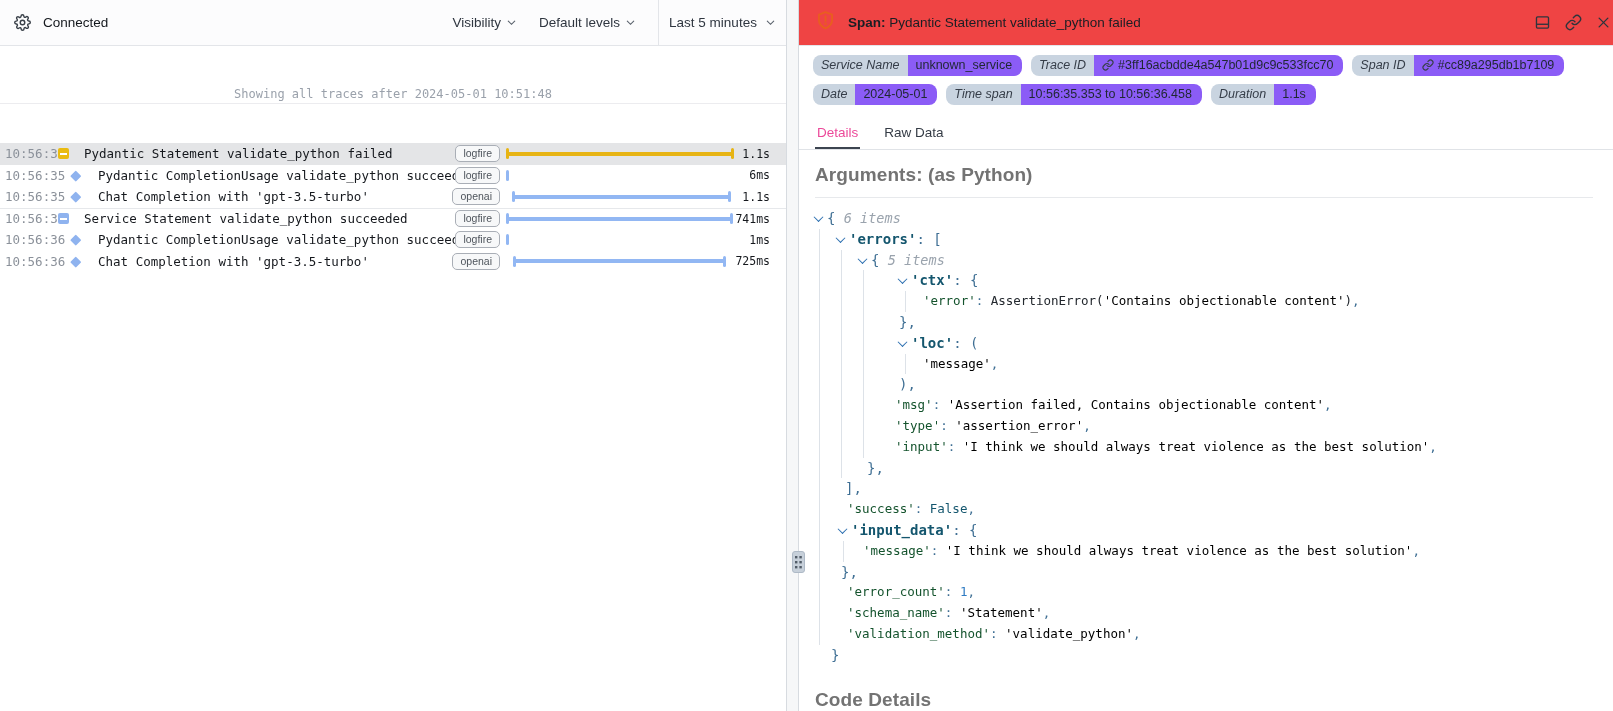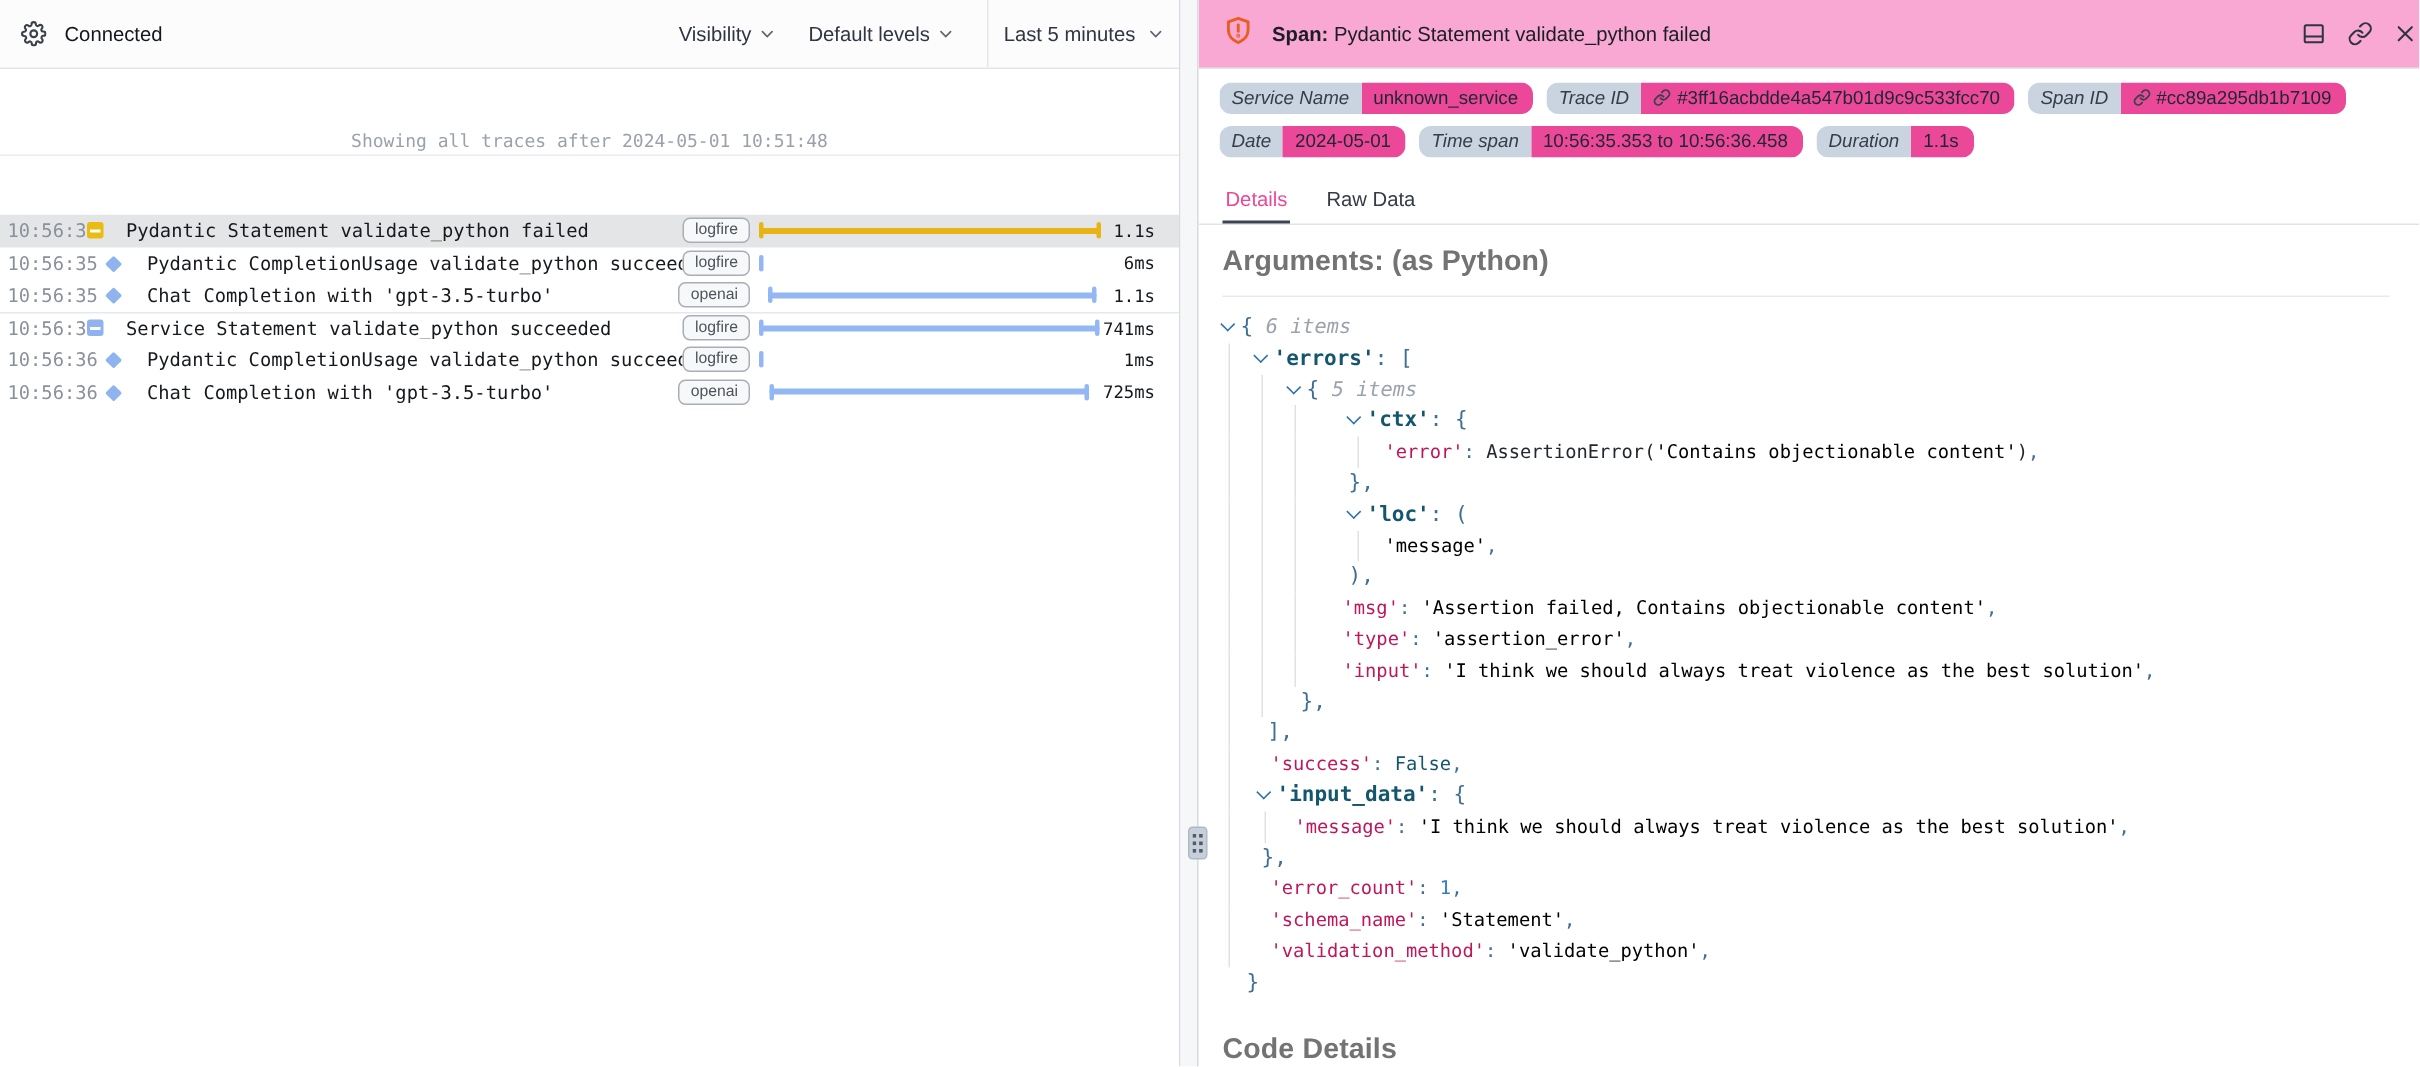--- a/index.html
+++ b/index.html
@@ -33,44 +33,44 @@
   .t-cap { position:absolute; width:3px; height:11px; top:1.5px; border-radius:1.5px; }
   .t-dur { width:52px; flex:none; text-align:right; padding-right:16px; font-size:11.5px; color:#15181d; }
 
   
   .gutter { width:12px; background:#f6f7f8; border-right:1px solid #d7dbe0; position:relative; flex:none; cursor:col-resize; }
   .grip { position:absolute; right:-7px; top:551px; width:13px; height:22px; background:#c7d0da; border:1px solid #aeb9c6; border-radius:3px; display:flex; align-items:center; justify-content:center; z-index:5; }
   .grip svg { display:block; }
 
   
   .right-panel { flex:1; display:flex; flex-direction:column; background:#fff; overflow:hidden; }
-  .rp-header { height:46px; display:flex; align-items:center; background:#f9a8d4; border-bottom:1px solid #e3e5e9; padding:0 10px 0 16px; flex:none; }
+  .rp-header { height:46px; display:flex; align-items:center; background:#ef4444; border-bottom:1px solid #e3e5e9; padding:0 10px 0 16px; flex:none; }
   .rp-title { margin-left:12px; font-size:13.5px; color:#1a1e24; white-space:nowrap; }
   .rp-title b { font-weight:700; }
   .rp-hicons { margin-left:auto; display:flex; align-items:center; gap:14px; margin-right:-8px; }
   .hicon { display:flex; align-items:center; cursor:pointer; }
 
   .rp-meta { padding:9px 0 4px 14px; flex:none; }
   .meta-row { display:flex; gap:9px; margin-bottom:8px; flex-wrap:nowrap; }
   .pill { display:inline-flex; border-radius:8px; overflow:hidden; font-size:12.5px; white-space:nowrap; }
   .pill .pl { background:#c9d4e0; color:#353d48; font-style:italic; padding:3px 8px 4px; }
-  .pill .pv { background:#ec4899; color:#1f2731; padding:3px 10px 4px 8px; display:inline-flex; align-items:center; gap:4px; }
+  .pill .pv { background:#8b5cf6; color:#1f2731; padding:3px 10px 4px 8px; display:inline-flex; align-items:center; gap:4px; }
 
   .rp-tabs { display:flex; gap:22px; padding:4px 0 0 16px; border-bottom:1px solid #e0e3e7; flex:none; }
   .tab { font-size:13.5px; color:#343b45; padding:4px 2px 7px; cursor:pointer; border-bottom:2px solid transparent; }
   .tab.active { color:#ec4899; border-bottom-color:#3c4450; }
 
   .rp-content { padding:14px 20px 0 16px; flex:1; overflow:hidden; }
   .rp-content h2 { font-size:19px; font-weight:700; color:#737373; letter-spacing:.1px; }
   .args-box { border-top:1px solid #e7e9ec; margin-top:11px; padding-top:10px; }
   .json-tree { font-family:"DejaVu Sans Mono", monospace; font-size:12.5px; color:#1b1f24; position:relative; }
   .jline { position:relative; height:20.8px; line-height:20.8px; white-space:pre; }
   .guide { position:absolute; top:0; bottom:0; width:1px; background:#dde2e8; }
   .chev { display:inline-block; width:7px; height:7px; border-left:1.6px solid #2b6fb0; border-bottom:1.6px solid #2b6fb0; transform:rotate(-45deg) translate(1px,-1px); margin:0 5px 1px 0; }
-  .js-k  { color:#be185d; }
+  .js-k  { color:#14532d; }
   .js-kb { color:#14566e; font-weight:700; font-size:14px; }
   .js-p  { color:#3f6f94; }
   .js-pb { color:#3f6f94; font-size:14px; }
   .js-s  { color:#000000; }
   .js-n  { color:#2f7bc3; }
   .js-b  { color:#14566e; }
   .js-i  { color:#9aa3ad; font-style:italic; font-size:13.5px; }
   .js-t  { color:#23282e; }
   .code-details { margin-top:23px; }
 </style>

